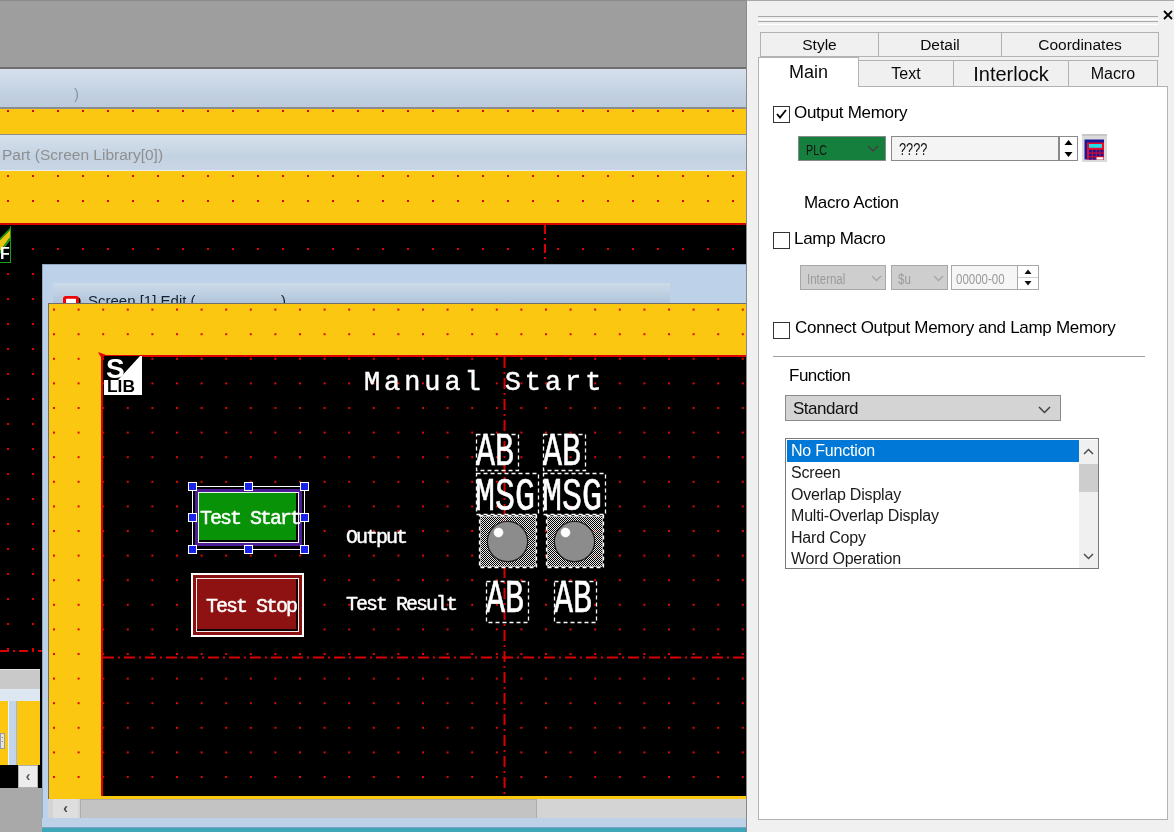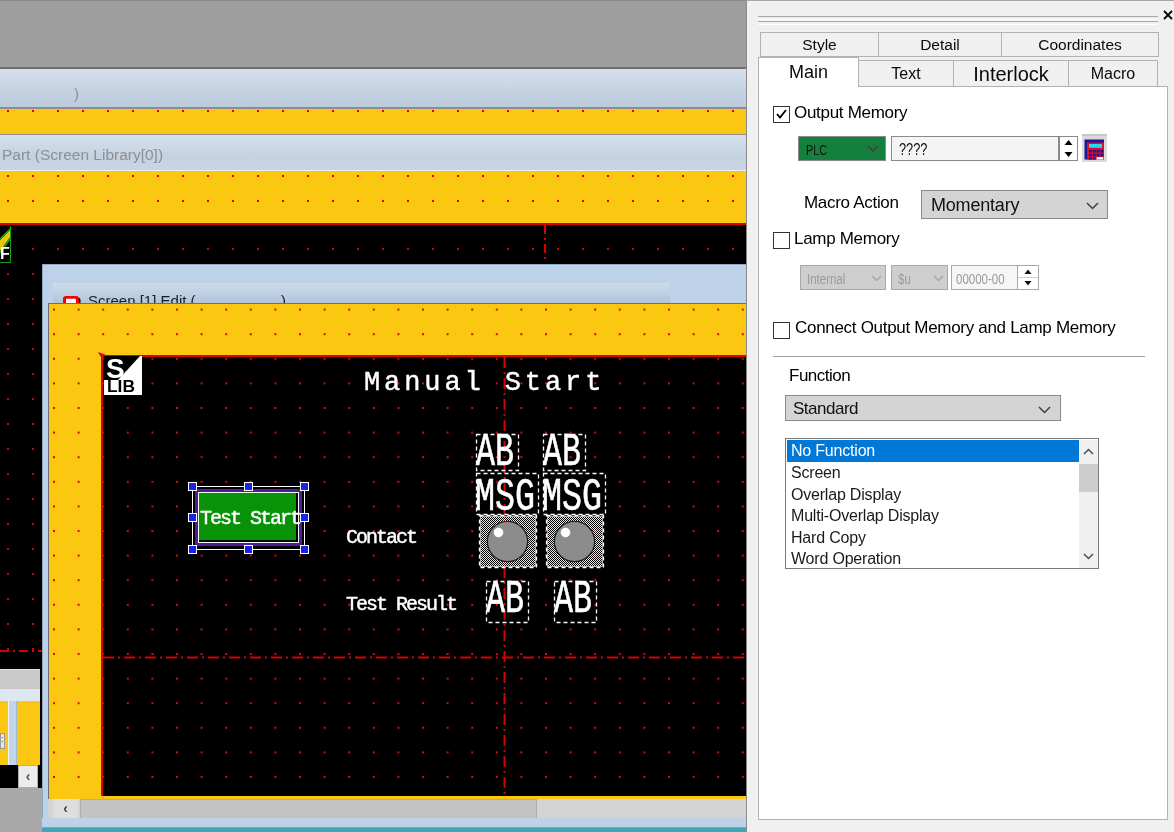--- a/index.html
+++ b/index.html
@@ -139,41 +139,47 @@
 
       <svg class="abs" style="left:55px;top:52px;" width="38" height="39" viewBox="0 0 38 39">
         <rect x="0" y="0" width="38" height="39" fill="#fff"></rect>
         <polygon points="0,0 36,0 14,24 0,24" fill="#000"></polygon>
         <text x="2" y="22" font-family="Liberation Sans" font-size="28" font-weight="bold" fill="#fff">S</text>
         <text x="3" y="36" font-family="Liberation Sans" font-size="16" font-weight="bold" fill="#000" textLength="28" lengthAdjust="spacingAndGlyphs">LIB</text>
       </svg>
 
       <div class="abs mono" style="left:315px;top:64px;font-size:27px;letter-spacing:3.9px;color:#fff;">Manual Start</div>
 
-      <div class="abs mono" style="left:297px;top:222px;font-size:20px;letter-spacing:-2px;color:#fff;">Contact</div>
+      <div class="abs mono" style="left:297px;top:222px;font-size:20px;letter-spacing:-2px;color:#fff;">Output</div>
 
       <div class="abs mono" style="left:297px;top:289px;font-size:20px;letter-spacing:-2px;color:#fff;">Test Result</div>
 
       <div class="abs" style="left:143px;top:182px;width:113px;height:64px;border:1px solid #fff;box-sizing:border-box;"></div>
       <div class="abs" style="left:146px;top:185px;width:107px;height:57px;background:#4c1d95;box-sizing:border-box;">
         <div class="abs" style="left:3px;top:3px;right:3px;bottom:3px;border:1px solid #edfbed;">
           <div class="abs" style="left:0;top:0;right:0;bottom:0;border-right:2px solid #000;border-bottom:2px solid #000;background:#089208;"></div>
         </div>
         <div class="abs mono" style="left:5px;top:18px;font-size:20px;letter-spacing:-2px;color:#fff;">Test Start</div>
       </div>
 
       <div class="abs" style="left:139px;top:178px;width:7px;height:7px;background:#1822e8;border:1px solid #fff;"></div>
       <div class="abs" style="left:195px;top:178px;width:7px;height:7px;background:#1822e8;border:1px solid #fff;"></div>
       <div class="abs" style="left:251px;top:178px;width:7px;height:7px;background:#1822e8;border:1px solid #fff;"></div>
       <div class="abs" style="left:139px;top:209px;width:7px;height:7px;background:#1822e8;border:1px solid #fff;"></div>
       <div class="abs" style="left:251px;top:209px;width:7px;height:7px;background:#1822e8;border:1px solid #fff;"></div>
       <div class="abs" style="left:139px;top:241px;width:7px;height:7px;background:#1822e8;border:1px solid #fff;"></div>
       <div class="abs" style="left:195px;top:241px;width:7px;height:7px;background:#1822e8;border:1px solid #fff;"></div>
       <div class="abs" style="left:251px;top:241px;width:7px;height:7px;background:#1822e8;border:1px solid #fff;"></div>
 
+      <div class="abs" style="left:142px;top:269px;width:113px;height:64px;background:#8b1010;border:2px solid #fff;box-sizing:border-box;">
+        <div class="abs" style="left:3px;top:3px;right:3px;bottom:3px;border:1px solid #f5eaea;">
+          <div class="abs" style="left:0;top:0;right:0;bottom:0;border-right:2px solid #100000;border-bottom:2px solid #100000;background:#8e1212;"></div>
+        </div>
+        <div class="abs mono" style="left:13px;top:20px;font-size:20px;letter-spacing:-2px;color:#fff;">Test Stop</div>
+      </div>
 
       <svg class="abs" style="left:0;top:0;" width="699" height="516" id="parts">
         <defs>
           <pattern id="chk" x="0" y="0" width="2" height="2" patternUnits="userSpaceOnUse">
             <rect x="0" y="0" width="1" height="1" fill="#e8e8e8"></rect>
             <rect x="1" y="1" width="1" height="1" fill="#e8e8e8"></rect>
           </pattern>
         </defs>
         <g font-family="Liberation Mono" font-size="46" fill="#fff" stroke="#fff" stroke-width="0.6" paint-order="stroke">
           <g stroke="#fff" stroke-width="1.3" stroke-dasharray="4 3" fill="none">
@@ -273,29 +279,23 @@
         <rect x="10.8" y="19.6" width="2.9" height="2.7"></rect>
         <rect x="14.6" y="19.6" width="2.9" height="2.7"></rect>
         <rect x="18.4" y="19.6" width="2.9" height="2.7"></rect>
       <rect x="7" y="23.4" width="2.9" height="2.1"></rect>
         <rect x="10.8" y="23.4" width="2.9" height="2.1"></rect>
     </g>
     <rect x="14.6" y="23.2" width="6.7" height="2.3" fill="#fff"></rect>
   </svg>
 
   <span class="abs" style="left:57px;top:192px;font-size:17px;letter-spacing:-0.3px;color:#000;">Macro Action</span>
-  <div class="abs" style="left:174px;top:189px;width:187px;height:29px;background:#d4d4d4;border:1px solid #8a8a8a;box-sizing:border-box;">
-    <span class="abs" style="left:9px;top:4px;font-size:18px;letter-spacing:-0.2px;color:#111;">Momentary</span>
-    <svg class="abs" style="left:164px;top:11px;" width="13" height="8" viewBox="0 0 13 8">
-        <path d="M1 1 L6.5 6.5 L12 1" stroke="#404040" stroke-width="1.5" fill="none"></path>
-      </svg>
-  </div>
 
   <div class="abs" style="left:26px;top:231px;width:17px;height:17px;background:#fff;border:1px solid #333;box-sizing:border-box;"></div>
-  <span class="abs" style="left:47px;top:228px;font-size:17px;letter-spacing:-0.3px;color:#000;">Lamp Memory</span>
+  <span class="abs" style="left:47px;top:228px;font-size:17px;letter-spacing:-0.3px;color:#000;">Lamp Macro</span>
 
   <div class="abs" style="left:53px;top:264px;width:86px;height:25px;background:#cecece;border:1px solid #a8a8a8;box-sizing:border-box;">
     <span class="abs" style="left:6px;top:5px;font-size:14px;color:#9a9a9a;transform:scaleX(0.82);transform-origin:0 0;">Internal</span>
     <svg class="abs" style="left:70px;top:9px;" width="11" height="7" viewBox="0 0 11 7">
         <path d="M1 1 L5.5 5.5 L10 1" stroke="#a8a8a8" stroke-width="1.5" fill="none"></path>
       </svg>
   </div>
   <div class="abs" style="left:144px;top:264px;width:57px;height:25px;background:#cecece;border:1px solid #a8a8a8;box-sizing:border-box;">
     <span class="abs" style="left:6px;top:5px;font-size:14px;color:#9a9a9a;transform:scaleX(0.82);transform-origin:0 0;">$u</span>
     <svg class="abs" style="left:41px;top:9px;" width="11" height="7" viewBox="0 0 11 7">

